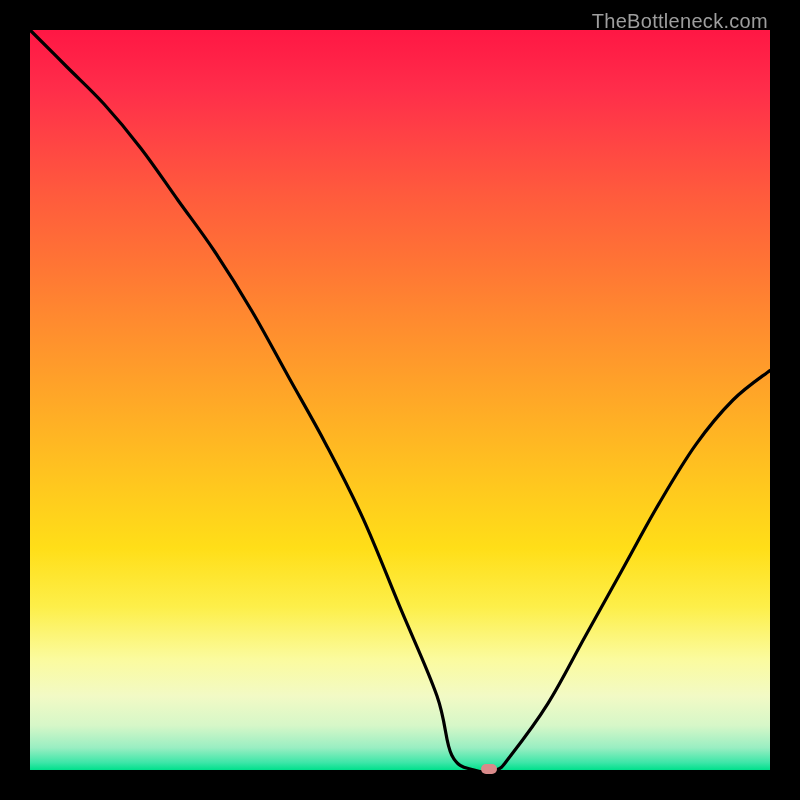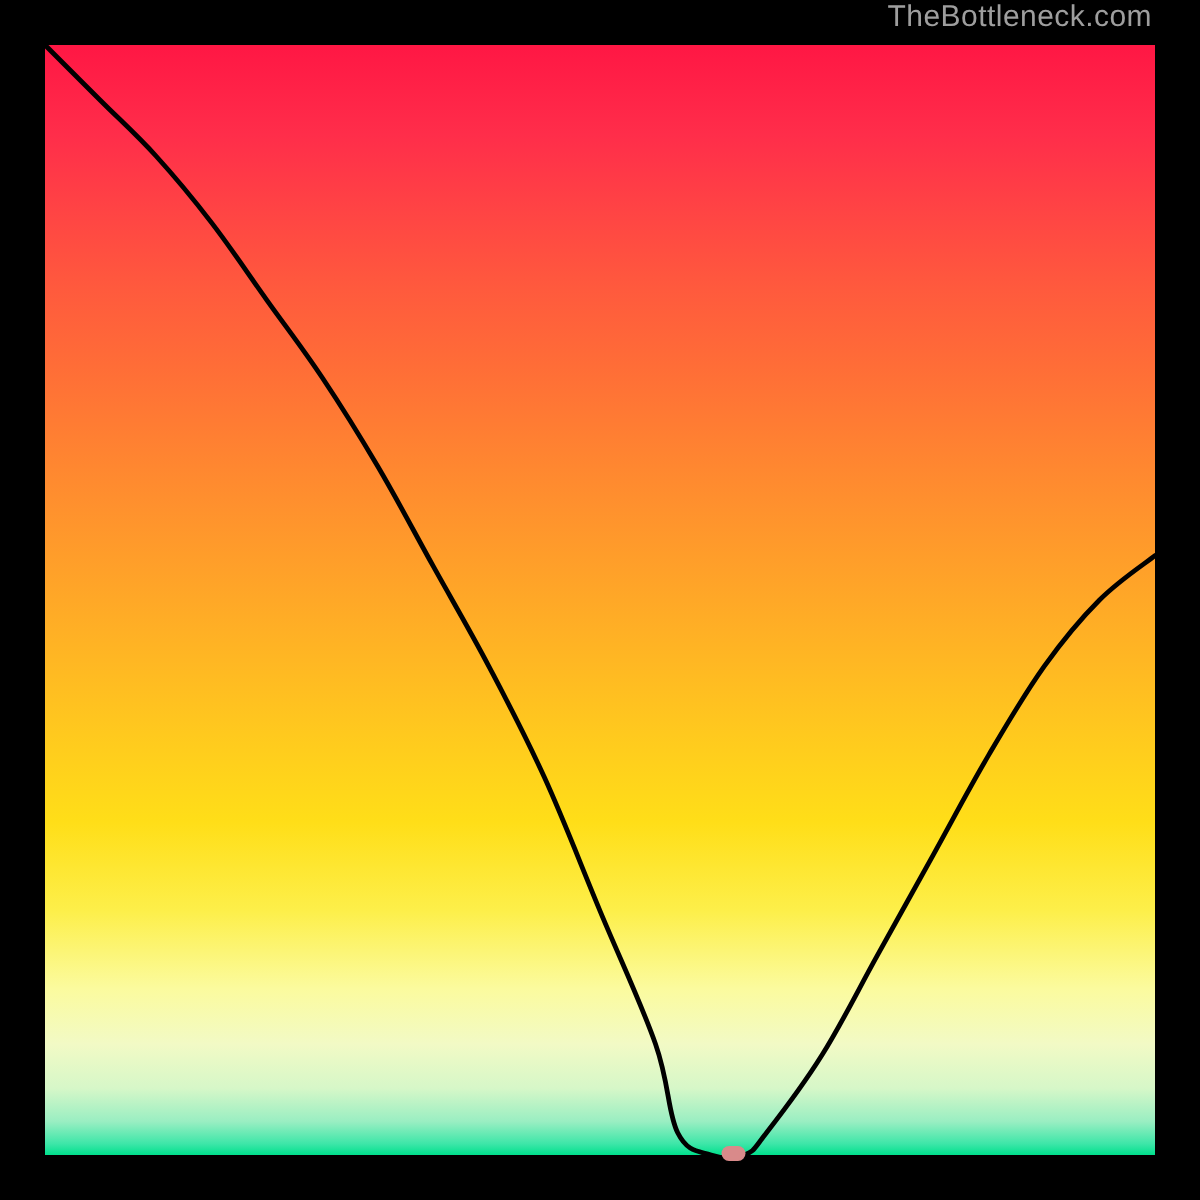--- a/index.html
+++ b/index.html
@@ -38,21 +38,21 @@
       #fbfb9e 85%,
       #f2fac5 90%,
       #d6f7c8 94%,
       #99eec2 97%,
       #3de6a8 99%,
       #00e08c 100%
     );
   }
   .watermark {
     position: absolute;
-    top: 0;
+    top: 10px;
     right: 32px;
     color: #9e9e9e;
     font-size: 20px;
     font-weight: 500;
     letter-spacing: 0.3px;
   }
   svg.curve-layer {
     position: absolute;
     left: 0;
     top: 0;

